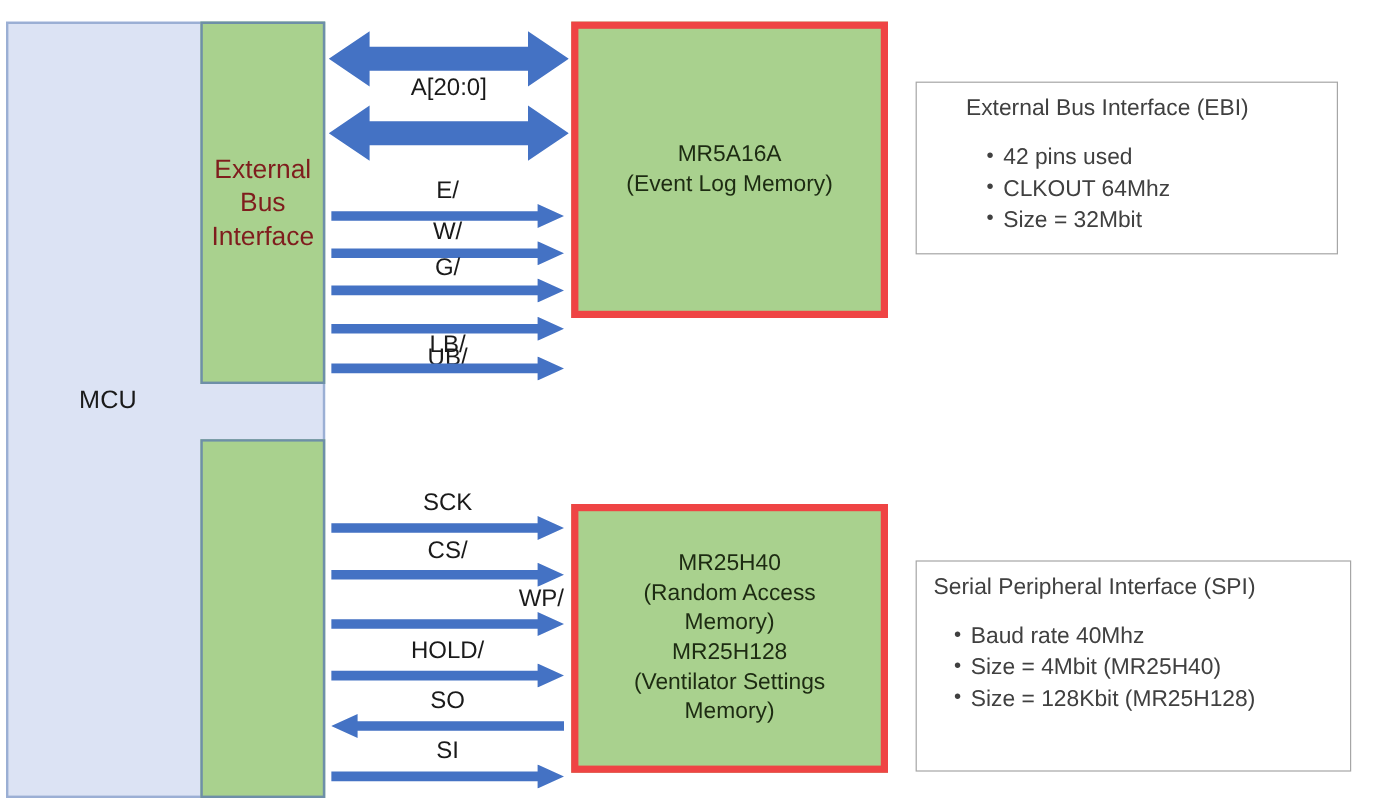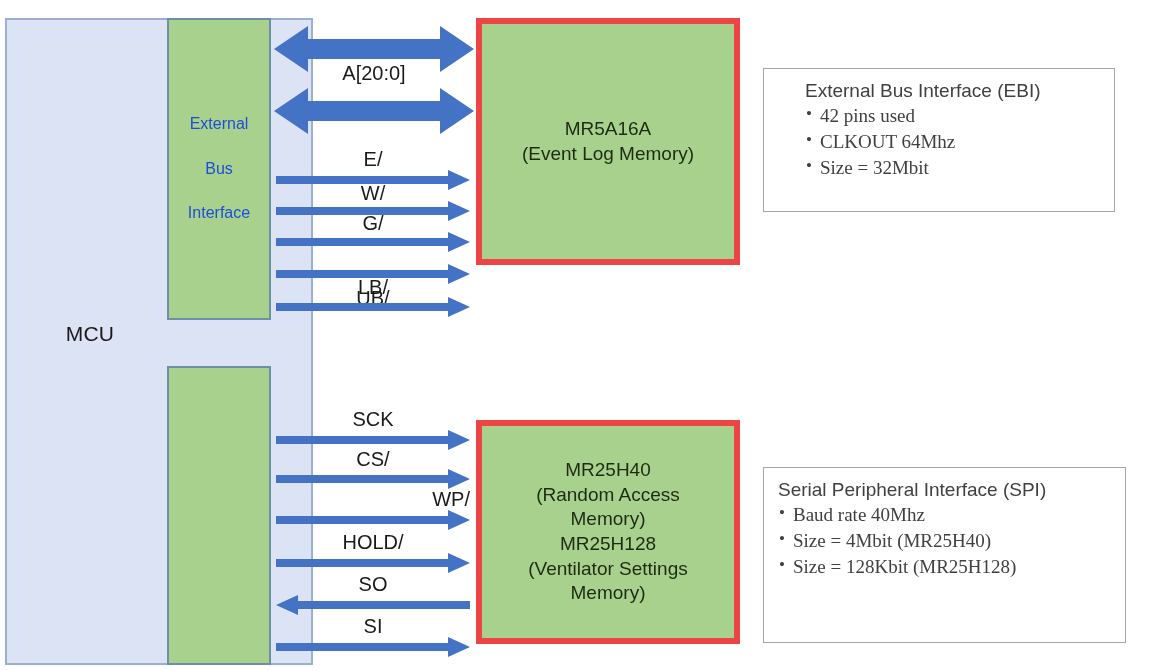--- a/index.html
+++ b/index.html
@@ -24,21 +24,21 @@
     position: absolute;
     box-sizing: border-box;
     display: flex;
     align-items: center;
     justify-content: center;
     text-align: center;
   }
   .mcu-block {
     left: 5px;
     top: 18px;
-    width: 308px;
+    width: 266px;
     height: 647px;
     background: #DCE3F4;
     border: 2px solid #9BAFD4;
     align-items: flex-start;
     justify-content: flex-start;
   }
   .mcu-label {
     position: absolute;
     left: 0;
     top: 302px;
@@ -50,23 +50,22 @@
   }
   .ebi-sub {
     left: 167px;
     top: 18px;
     width: 104px;
     height: 302px;
     background: #A9D18E;
     border: 2px solid #6E8FA8;
     flex-direction: column;
     line-height: 1.28;
-    font-size: 16px;
-    color: #1d4ed8;
-    gap: 24px;
+    font-size: 22px;
+    color: #7f1d1d;
   }
   .spi-sub {
     left: 167px;
     top: 366px;
     width: 104px;
     height: 299px;
     background: #A9D18E;
     border: 2px solid #6E8FA8;
   }
   .mem-block {
@@ -99,24 +98,23 @@
     border: 1px solid #A6A6A6;
     padding: 9px 14px 10px 14px;
     color: #404040;
   }
   .info-title {
     font-size: 19px;
     line-height: 1.34;
     white-space: nowrap;
   }
   .info-list {
-    margin: 0;
+    margin: 16px;
     padding: 0;
     list-style: none;
-    font-family: Liberation Serif, serif;
   }
   .info-list li {
     font-size: 19px;
     line-height: 1.36;
     white-space: nowrap;
     padding-left: 15px;
     position: relative;
   }
   .info-list li::before {
     content: "\2022";

